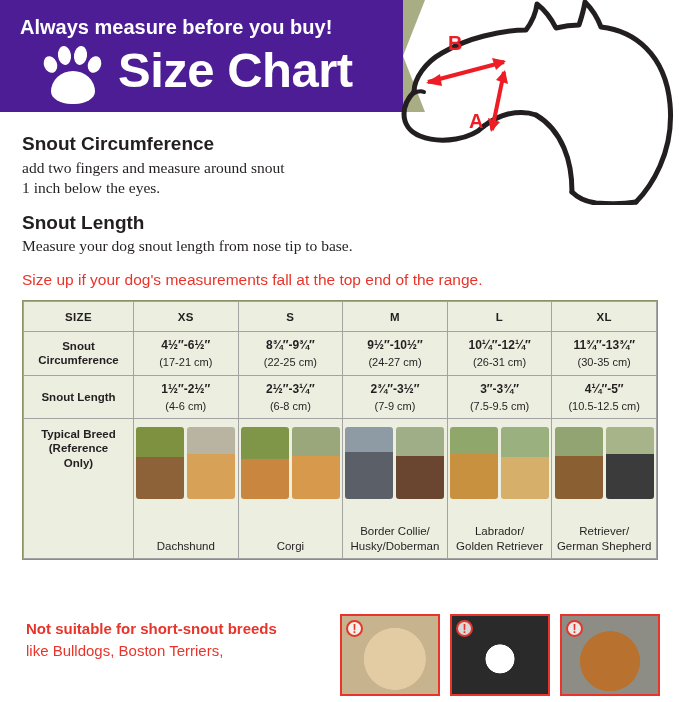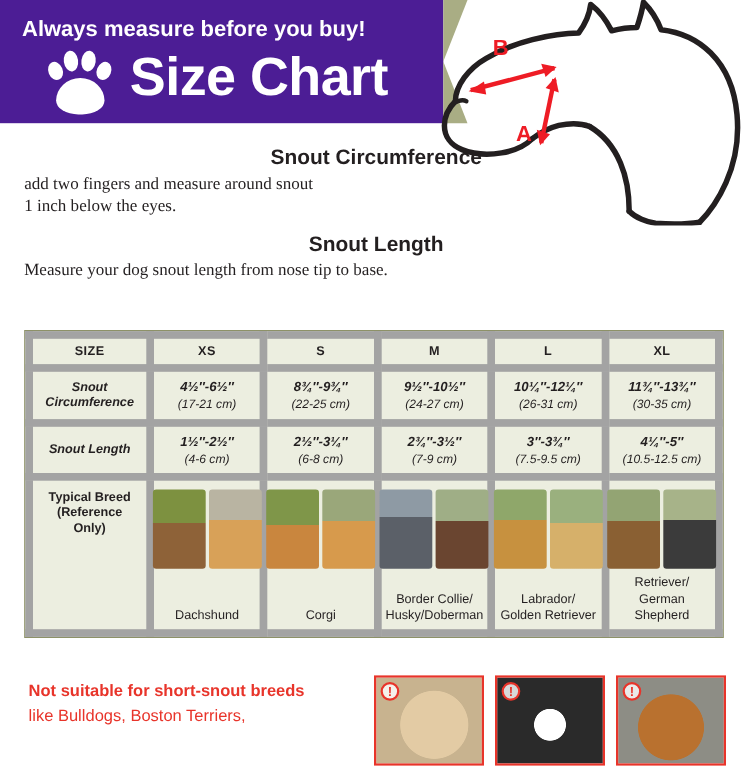--- a/index.html
+++ b/index.html
@@ -83,21 +83,20 @@
   }
 
   
   .txt-block { position: absolute; left: 22px; top: 132px; width: 640px; }
   .h-bold {
     font-size: 19px;
     font-weight: bold;
     color: #231f20;
     margin: 0 0 2px 0;
     line-height: 1.25;
-    text-align: center;
   }
   .h-sub {
     font-size: 15.5px;
     color: #231f20;
     margin: 0;
     line-height: 1.32;
     font-family: Liberation Serif, serif;
   }
   .gap { height: 12px; }
   .warn-line {
@@ -114,21 +113,21 @@
     width: 636px;
     border: 1px solid #8d9168;
     background: #eceee0;
   }
   table.size-table {
     border-collapse: collapse;
     width: 100%;
     table-layout: fixed;
   }
   table.size-table td, table.size-table th {
-    border: 7px solid #a3a3a3;
+    border: 1px solid #a3a3a3;
     text-align: center;
     vertical-align: middle;
     font-size: 11.5px;
     color: #231f20;
     padding: 4px 2px;
   }
   table.size-table tr.head td {
     font-size: 11.5px;
     font-weight: bold;
     height: 30px;
@@ -136,21 +135,21 @@
   }
   td.rowlabel {
     font-weight: bold;
     font-size: 11.5px;
     line-height: 1.25;
     width: 110px;
   }
   td.val { line-height: 1.5; }
   td.val .big { font-weight: bold; font-size: 12px; display: block; }
   td.val .cm { font-size: 11px; display: block; }
-  tr.meas td { height: 40px; font-style: italic; }
+  tr.meas td { height: 40px; }
   tr.breed td { height: 140px; vertical-align: top; padding-top: 8px; }
   .breed-cell-inner {
     display: flex;
     flex-direction: column;
     align-items: center;
     justify-content: space-between;
     height: 100%;
   }
   .photo-row { display: flex; gap: 3px; justify-content: center; }
   .photo {
@@ -257,20 +256,21 @@
     <text x="73" y="128" fill="#ee1c25" font-size="20" font-weight="bold" font-family="Liberation Sans, sans-serif">A</text>
   </svg>
 
   <div class="txt-block">
     <p class="h-bold">Snout Circumference</p>
     <p class="h-sub">add two fingers and measure around snout</p>
     <p class="h-sub">1 inch below the eyes.</p>
     <div class="gap"></div>
     <p class="h-bold">Snout Length</p>
     <p class="h-sub">Measure your dog snout length from nose tip to base.</p>
+    <p class="warn-line">Size up if your dog's measurements fall at the top end of the range.</p>
   </div>
 
   <div class="table-wrap">
     <table class="size-table">
       <colgroup>
         <col style="width:110px">
           <col>
           <col>
           <col>
           <col>

